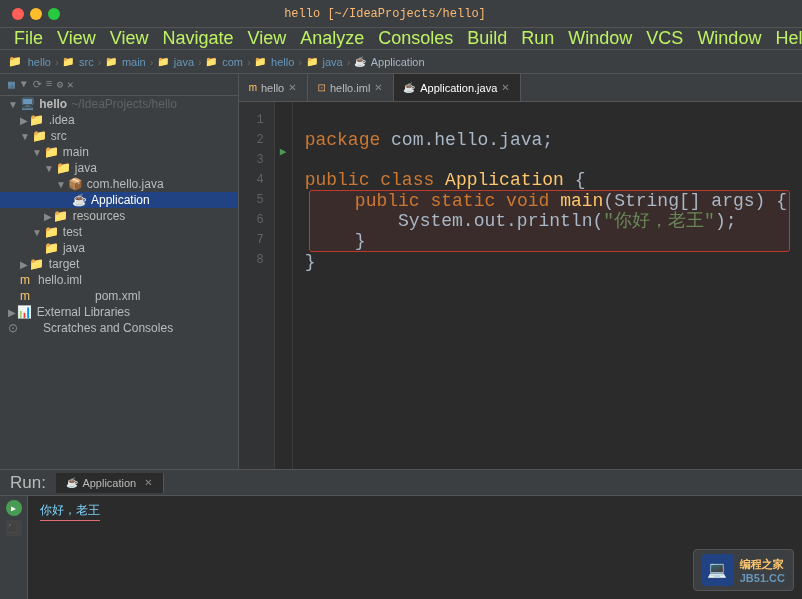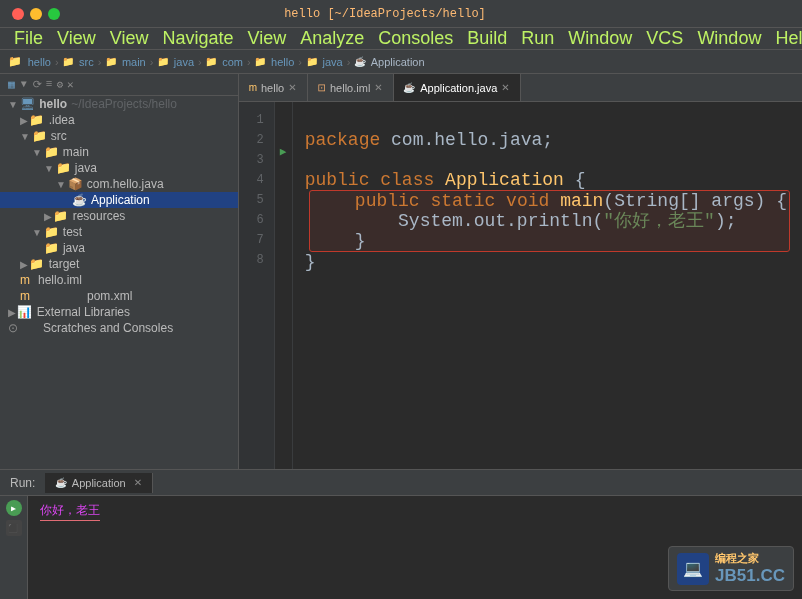--- a/index.html
+++ b/index.html
@@ -237,21 +237,21 @@
       cursor: pointer;
       gap: 4px;
       border-right: 1px solid #555;
     }
     .bottom-tab.active {
       background: #2b2b2b;
     }
     .run-label {
       color: #bbbbbb;
       font-family: Arial, sans-serif;
-      font-size: 12px;
+      font-size: 17px;
       padding: 0 10px;
     }
     .bottom-content {
       flex: 1;
       display: flex;
     }
     .bottom-gutter {
       width: 28px;
       background: #3c3f41;
       display: flex;
@@ -286,21 +286,21 @@
     .bottom-output {
       flex: 1;
       padding: 6px 12px;
       font-family: 'Courier New', monospace;
       font-size: 12px;
       color: #a9b7c6;
       line-height: 18px;
     }
     .output-cmd { color: #808080; }
     .output-result {
-      color: #d946ef;
+      color: #7dd3fc;
       border-bottom: 1.5px solid #e06c75;
       display: inline-block;
     }
 
     
     .watermark {
       position: absolute;
       bottom: 8px;
       right: 8px;
       background: #3c3f41;
@@ -320,21 +320,21 @@
       justify-content: center;
       font-size: 16px;
       color: white;
     }
     .watermark-text {
       display: flex;
       flex-direction: column;
       font-family: Arial, sans-serif;
     }
     .wm-line1 { color: #ffc66d; font-size: 11px; font-weight: bold; }
-    .wm-line2 { color: #6897bb; font-size: 17px; font-weight: bold; }
+    .wm-line2 { color: #6897bb; font-size: 11px; font-weight: bold; }
   </style>
 </head>
 <body>
 
 <div class="titlebar">
   <div class="titlebar-buttons">
     <span class="tb-btn tb-close"></span>
     <span class="tb-btn tb-min"></span>
     <span class="tb-btn tb-max"></span>
   </div>
@@ -477,21 +477,21 @@
 
       <div class="tree-item">
         <span class="indent" style="width:16px"></span>
         <span class="tree-icon" style="color:#ffc66d;">m</span>
         <span style="margin-left:4px;">hello.iml</span>
       </div>
 
       <div class="tree-item">
         <span class="indent" style="width:16px"></span>
         <span class="tree-icon" style="color:#ffc66d;">m</span>
-        <span style="margin-left:8px;padding-left:45px;">pom.xml</span>
+        <span style="margin-left:16px;padding-left:45px;">pom.xml</span>
       </div>
 
       <div class="tree-item">
         <span class="indent" style="width:4px"></span>
         <span class="tree-arrow">▶</span>
         <span class="tree-icon" style="color:#888;">📊</span>
         <span>External Libraries</span>
       </div>
 
       <div class="tree-item">

